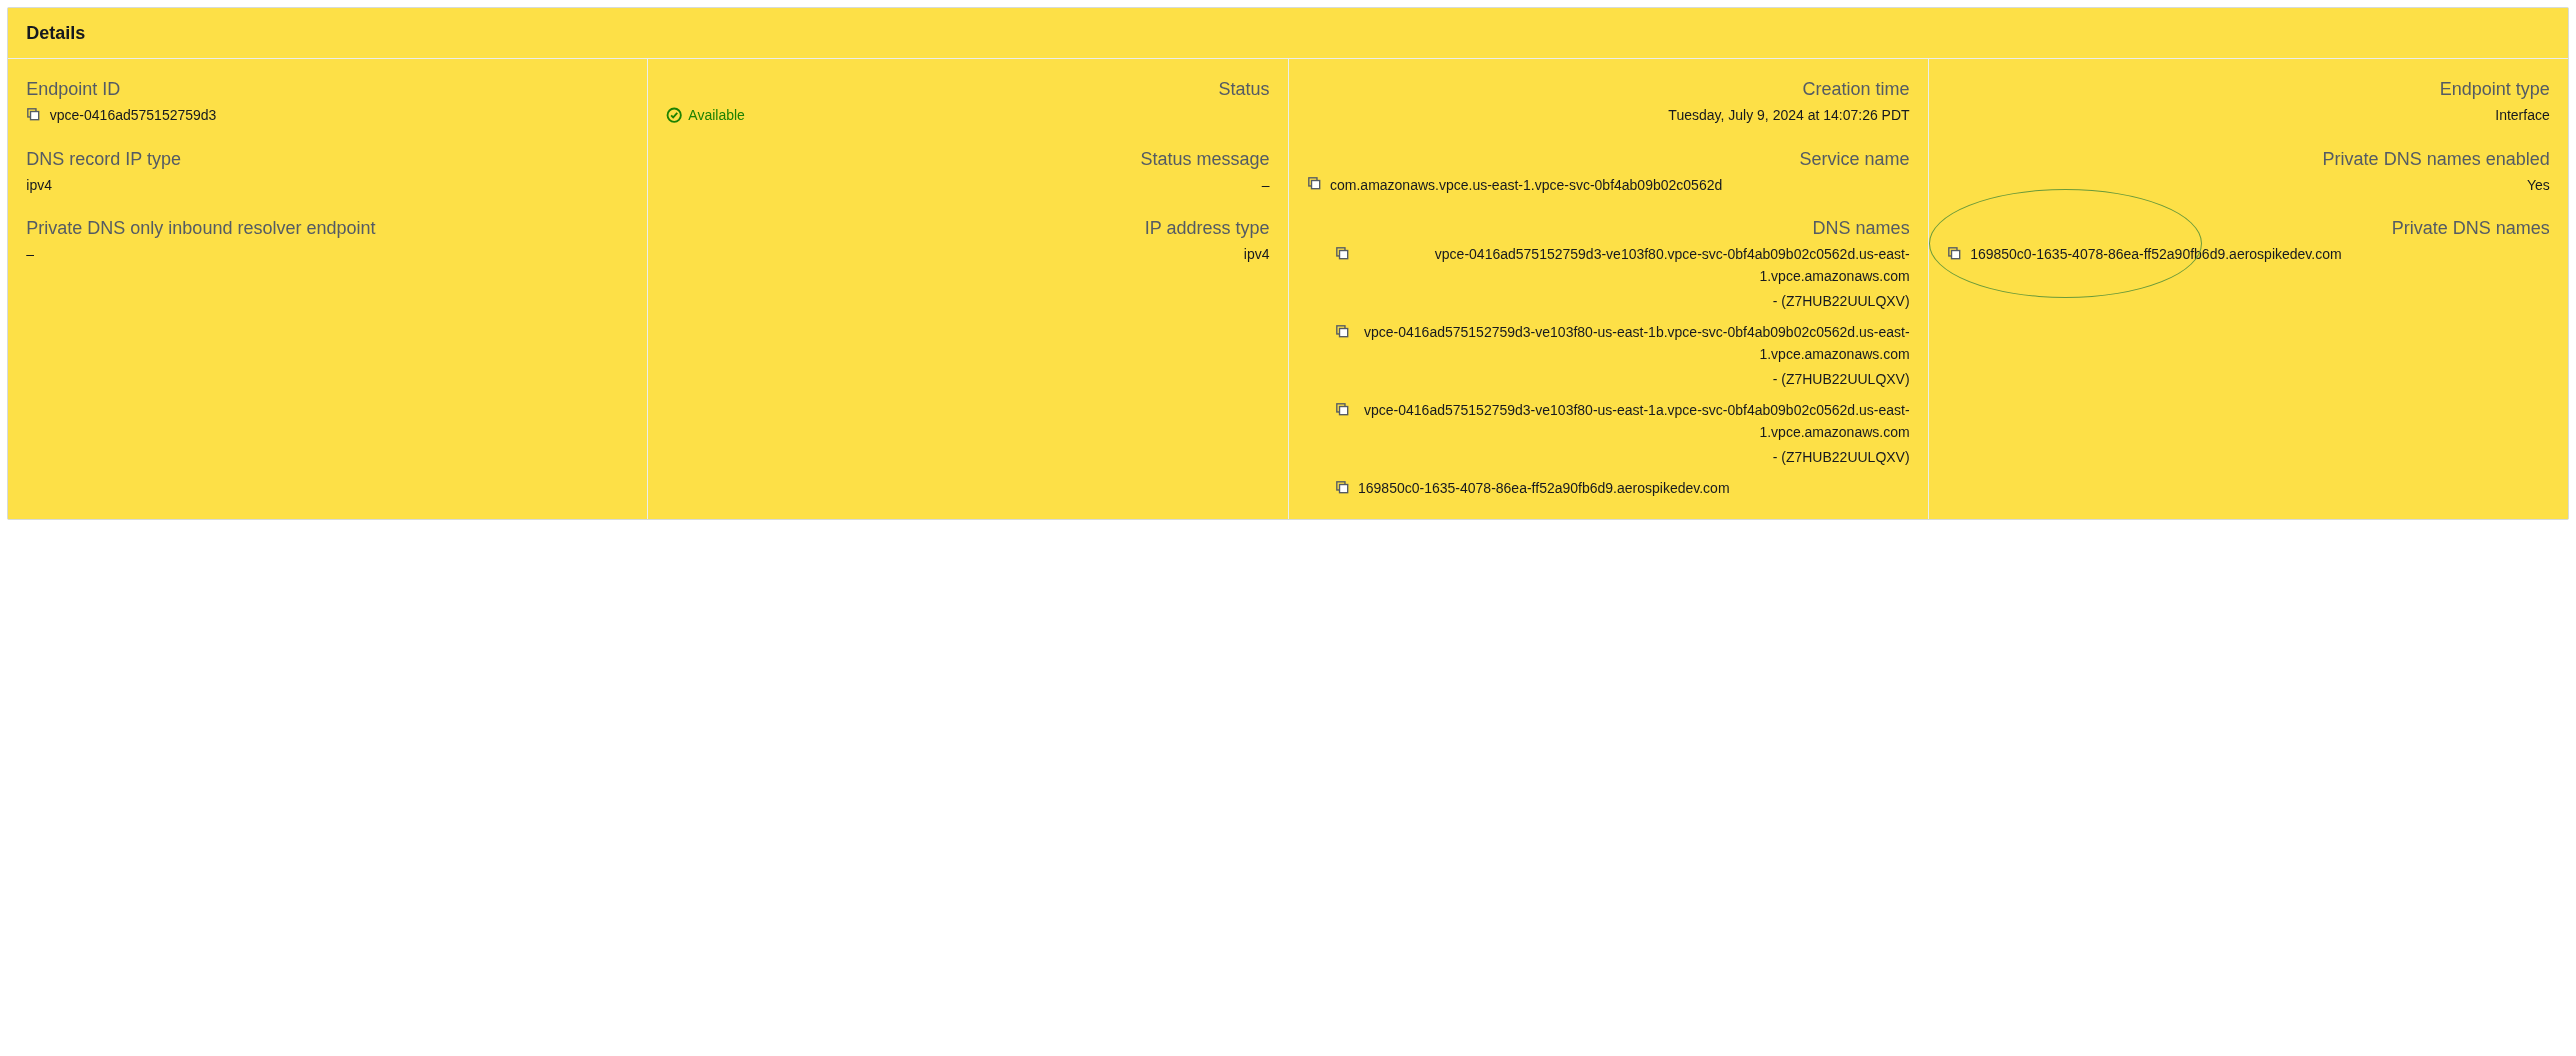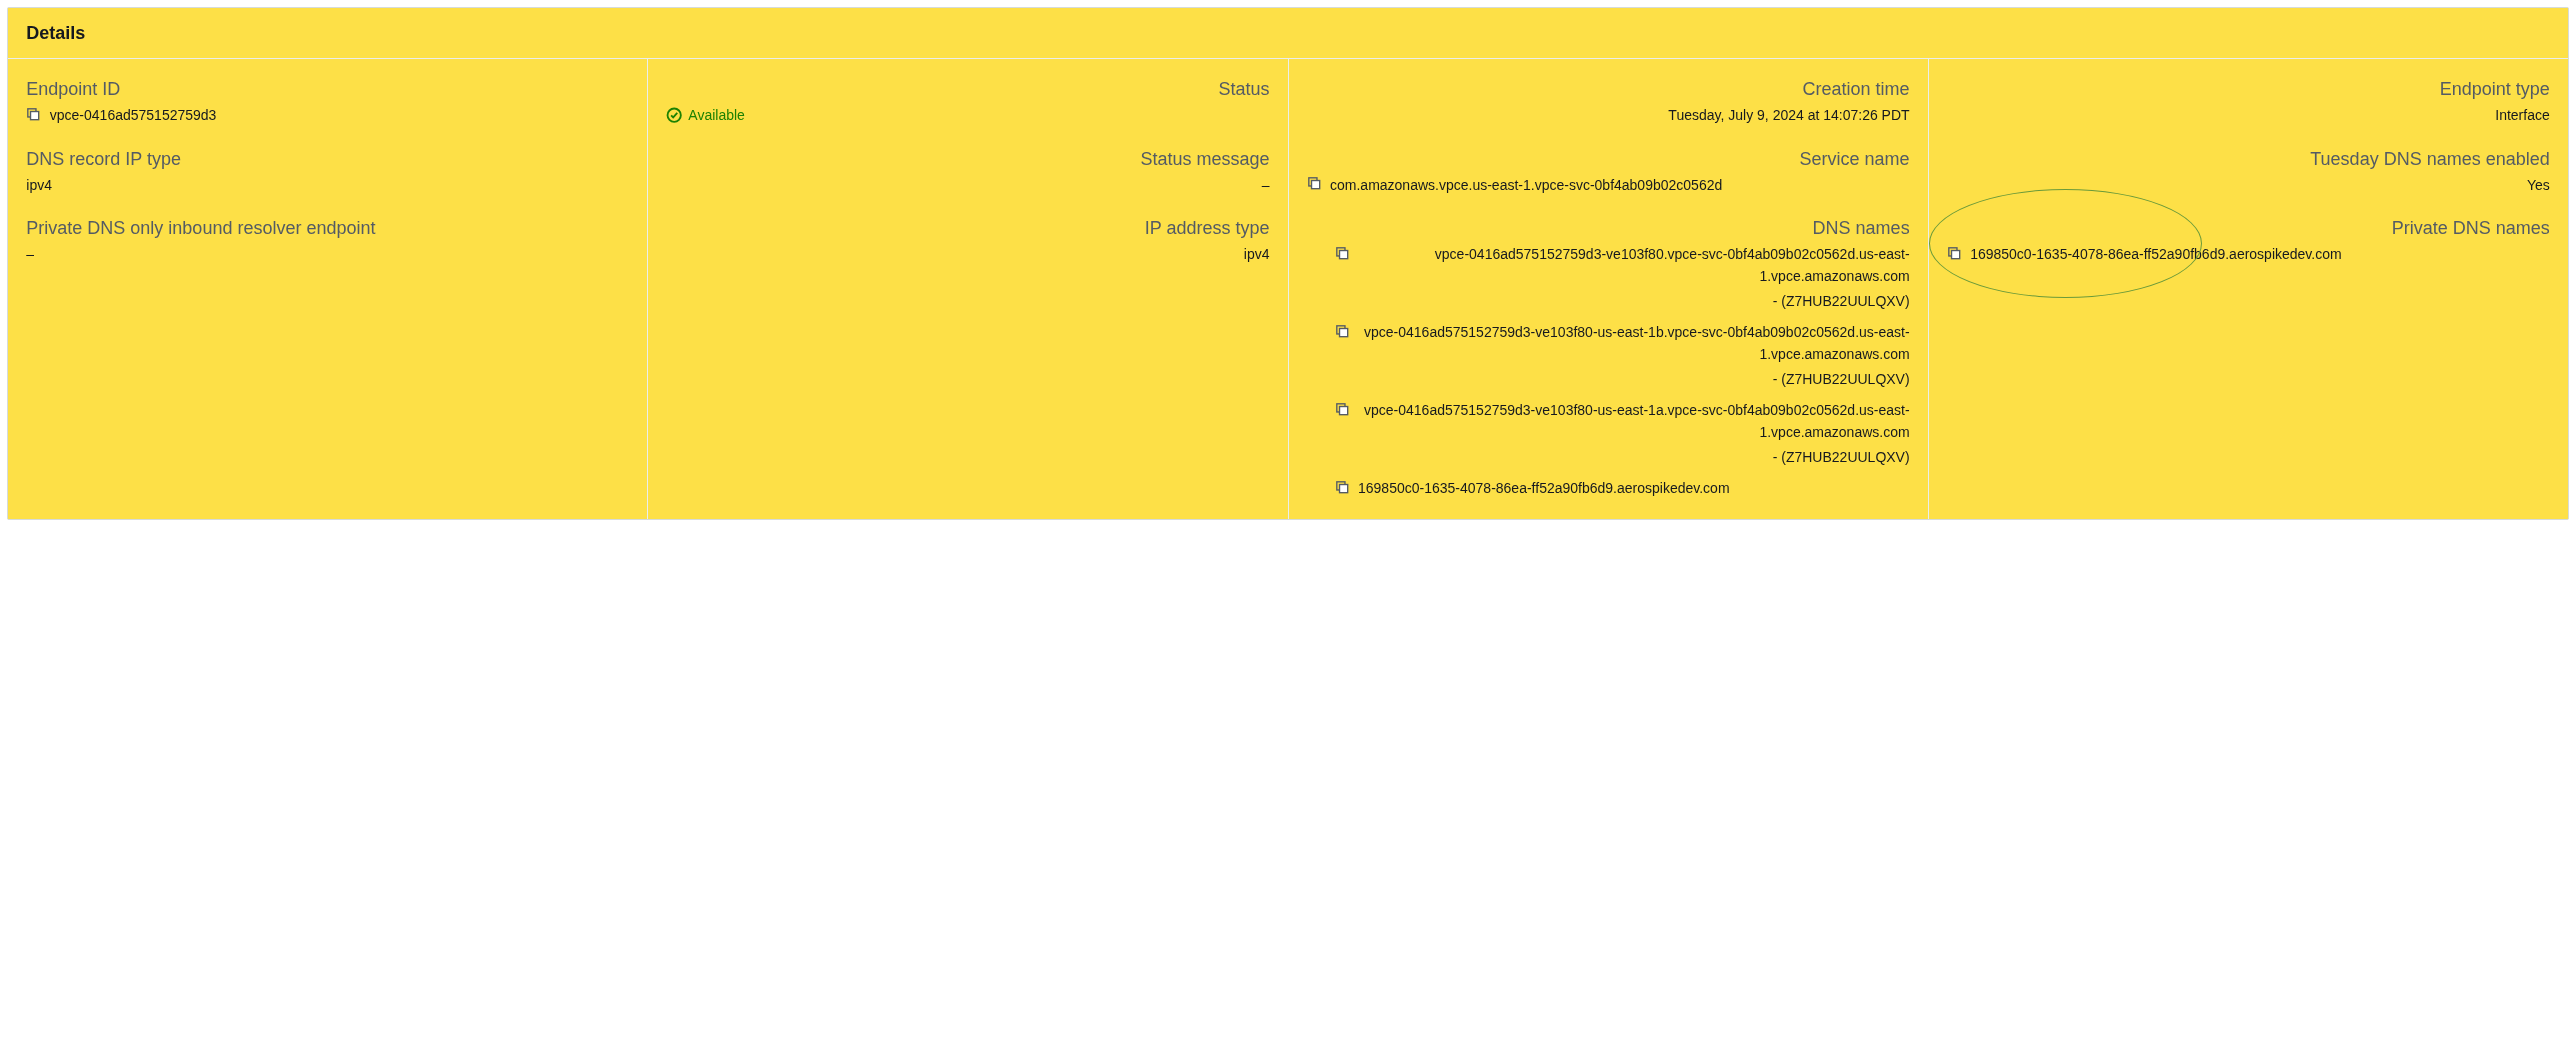--- a/index.html
+++ b/index.html
@@ -226,21 +226,21 @@
           </div>
       </div>
     </div>
 
     <div class="col col-4">
       <div class="field">
         <div class="field-label">Endpoint type</div>
         <div class="field-value">Interface</div>
       </div>
       <div class="field">
-        <div class="field-label">Tuesday DNS names enabled</div>
+        <div class="field-label">Private DNS names enabled</div>
         <div class="field-value">Yes</div>
       </div>
       <div class="field highlight-ellipse">
         <div class="ellipse-overlay"></div>
         <div class="field-label">Private DNS names</div>
         <div class="copy-row">
           <span class="copy-icon">
             <svg viewBox="0 0 16 16" fill="none" stroke="currentColor" stroke-width="1.5">
                 <rect x="2" y="2" width="9" height="9"></rect>
                 <rect x="5" y="5" width="9" height="9" fill="#fff"></rect>

